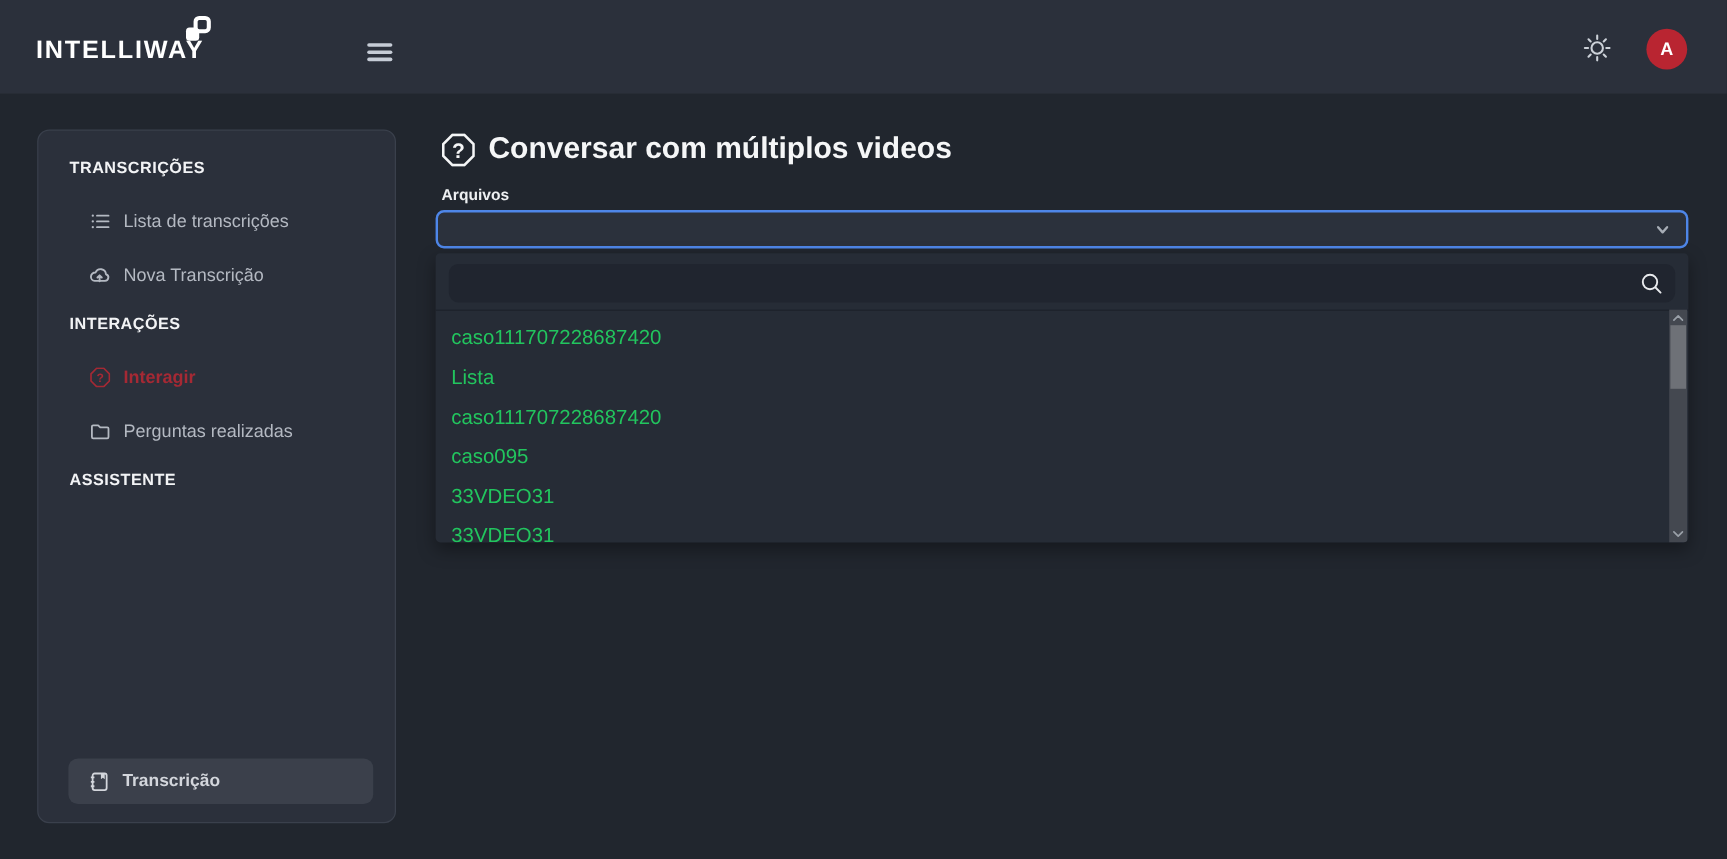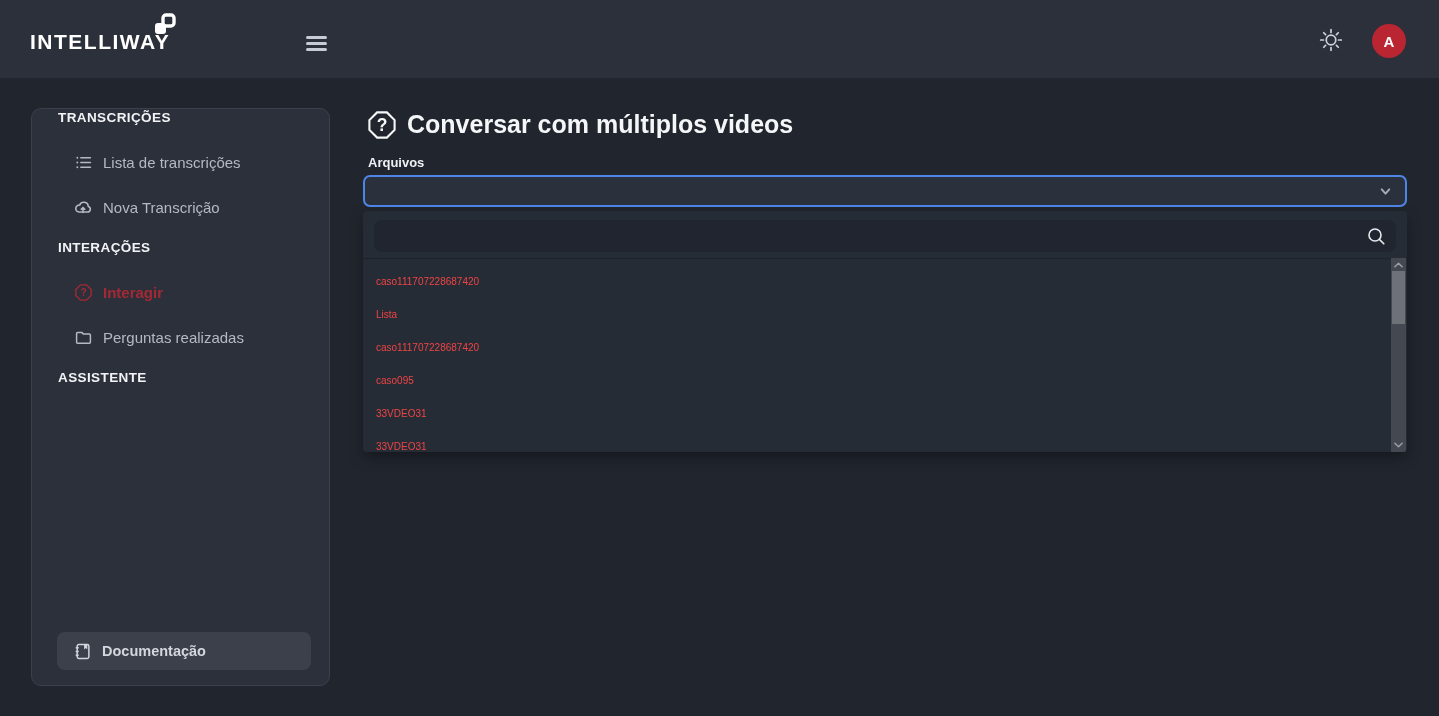--- a/index.html
+++ b/index.html
@@ -27,21 +27,21 @@
     background:#c6ccd6; border-radius:2px; }
   .theme-toggle{ position:absolute; right:95px; top:27px; width:26px; height:26px; cursor:pointer; }
   .avatar{ position:absolute; right:33px; top:24px; width:34px; height:34px;
     border-radius:50%; background:var(--avatar-red); color:#fff;
     font-size:15px; font-weight:700; display:flex; align-items:center;
     justify-content:center; cursor:pointer; }
 
   
   .sidebar{ position:absolute; left:31px; top:108px; width:299px; height:578px;
     background:var(--panel); border:1px solid #3a404c; border-radius:10px;
-    }
+    padding-top:22px; }
   .side-header{ height:18px; line-height:18px; margin-left:26px;
     font-size:13.5px; font-weight:700; color:#f2f3f5; letter-spacing:.4px; }
   .side-item{ height:22px; display:flex; align-items:center; gap:11px;
     padding-left:42px; margin-top:23px; font-size:15px; color:#b4b9c2; cursor:pointer; }
   .side-item .ic{ width:18px; height:18px; flex:0 0 18px; display:flex;
     align-items:center; justify-content:center; }
   .side-item svg{ stroke:#b4b9c2; }
   .side-item.active{ color:var(--accent-red); font-weight:700; }
   .side-item.active svg{ stroke:var(--accent-red); }
   .mt-big{ margin-top:24px; }
@@ -67,21 +67,21 @@
     background:#262c36; border-radius:4px; overflow:hidden;
     box-shadow:0 6px 14px rgba(0,0,0,.35); }
   .search-wrap{ position:relative; margin:9px 11px 0 11px; }
   .search-input{ width:100%; height:32px; background:#20252f; border:none;
     outline:none; border-radius:8px; color:#e5e7ea; font-size:14px;
     padding:0 42px 0 12px; font-family:"Liberation Sans", sans-serif; }
   .search-icon{ position:absolute; right:10px; top:6px; width:20px; height:20px; }
   .dd-sep{ margin-top:6px; border-top:1px solid #1d222b; }
   .option-list{ padding-top:6px; }
   .option{ height:33px; display:flex; align-items:center; padding-left:13px;
-    font-size:10px; color:#ef4444; cursor:pointer; }
+    font-size:17px; color:#22c55e; cursor:pointer; }
 
   
   .scrollbar{ position:absolute; right:1px; top:47px; width:15px; height:194px;
     background:#444850; }
   .sb-arrow{ position:absolute; left:0; width:15px; height:14px; display:flex;
     align-items:center; justify-content:center; cursor:pointer; }
   .sb-up{ top:0; } .sb-down{ bottom:0; }
   .sb-thumb{ position:absolute; left:1px; top:13px; width:13px; height:53px;
     background:#6e7177; cursor:pointer; }
 </style>
@@ -173,21 +173,21 @@
 
 
   <div class="doc-btn">
     <svg viewBox="0 0 16 16" width="17" height="17" fill="none" stroke="#d3d6dc" stroke-width="1.4" stroke-linejoin="round">
       <rect x="3" y="1.5" width="11" height="13" rx="1.6"></rect>
       <line x1="1.6" y1="4.5" x2="4.4" y2="4.5"></line>
       <line x1="1.6" y1="8" x2="4.4" y2="8"></line>
       <line x1="1.6" y1="11.5" x2="4.4" y2="11.5"></line>
       <path d="M9.5 1.5 V6 L11 4.8 L12.5 6 V1.5" fill="#d3d6dc" stroke="none"></path>
     </svg>
-    <span class="lbl">Documentação</span>
+    <span class="lbl">Transcrição</span>
   </div>
 </nav>
 
 <div class="title-row">
   <svg viewBox="0 0 16 16" width="28" height="28" fill="none" stroke="#f5f6f7" stroke-width="1.2">
     <polygon points="5.2,0.8 10.8,0.8 15.2,5.2 15.2,10.8 10.8,15.2 5.2,15.2 0.8,10.8 0.8,5.2"></polygon>
     <text x="8" y="11.6" text-anchor="middle" font-size="10" font-weight="bold" fill="#f5f6f7" stroke="none">?</text>
   </svg>
   <h1>Conversar com múltiplos videos</h1>
 </div>

